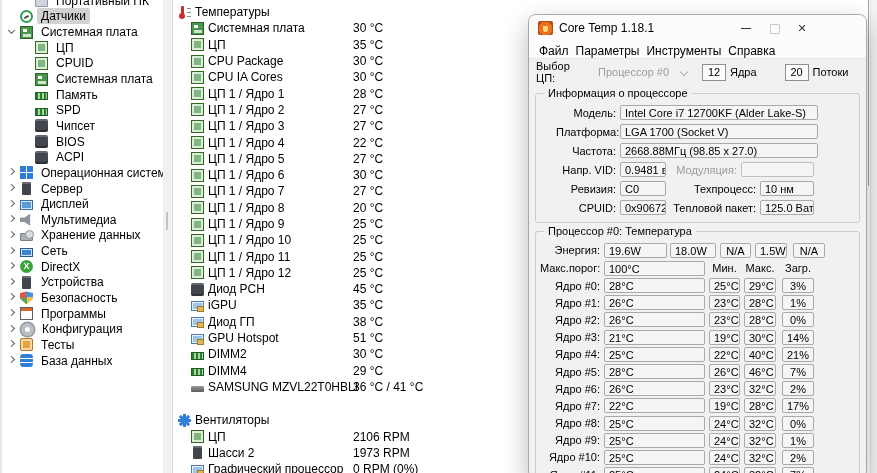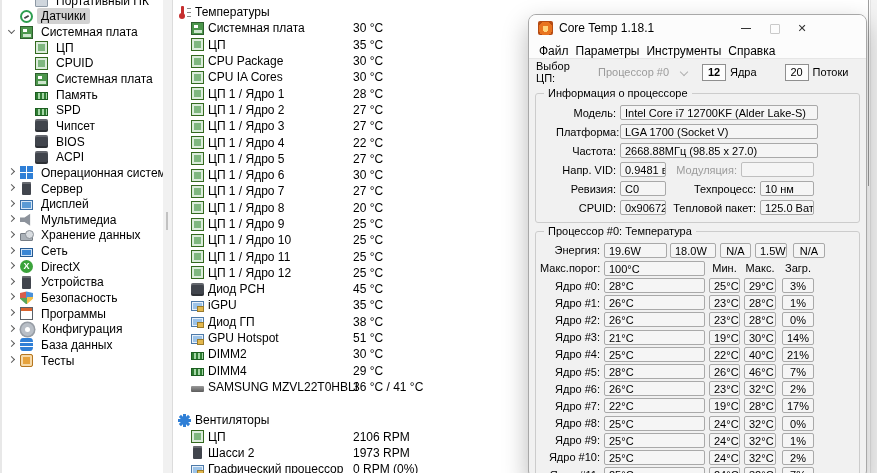--- a/index.html
+++ b/index.html
@@ -95,21 +95,21 @@
   .ct-menubar{height:18px;background:#fcfcfc;display:flex;align-items:flex-end;gap:7px;
     padding-left:10px;font-size:12px;border-bottom:1px solid #e6e6e6;flex:none;}
   .menu-item{cursor:default;}
   .ct-selectrow{height:26px;display:flex;align-items:center;padding:0 7px;flex:none;}
   .sel-label{width:55px;}
   .combo{display:flex;align-items:center;color:#9b9b9b;margin-left:7px;width:92px;}
   .combo-chev{margin-left:auto;width:12px;height:12px;position:relative;}
   .combo-chev::after{content:"";position:absolute;left:3px;top:3px;width:5px;height:5px;
     border-right:1.2px solid #b0b0b0;border-bottom:1.2px solid #b0b0b0;transform:rotate(45deg);}
   .count-box{min-width:20px;height:15px;background:#fdfdfd;border:1px solid #8f8f8f;text-align:center;line-height:14px;padding:0 1px;}
-  .cb1{margin-left:12px;font-weight:bold;}  .cb2{margin-left:28px;}
+  .cb1{margin-left:12px;}  .cb2{margin-left:28px;}
   .count-label{margin-left:4px;}
 
   .groupbox{border:1px solid #cccccc;border-radius:3px;margin:8px 6px 0 6px;position:relative;padding:9px 0 5px 12px;}
   .gb-title{position:absolute;top:-7px;left:8px;background:#f1f1f1;padding:0 4px;font-size:11px;}
   .vbox{background:#f5f5f5;border:1px solid #a9a9a9;border-radius:2px;height:15px;line-height:14px;
     padding:0 4px;box-sizing:border-box;white-space:nowrap;overflow:hidden;}
   .irow{display:flex;align-items:center;height:19px;padding:0 8px;}
   .ilabel{width:60px;text-align:right;margin-right:4px;white-space:nowrap;flex:none;}
   .ibox{width:198px;}
   .sbox{width:46px;}
@@ -246,27 +246,27 @@
     <span class="ticon" data-icon="programs-icon"></span>
     <span class="tlabel">Программы</span>
   </div>
         <div class="tree-row">
     <span class="chev" data-chev="collapsed"></span>
     <span class="ticon" data-icon="config-gear-icon"></span>
     <span class="tlabel">Конфигурация</span>
   </div>
         <div class="tree-row">
     <span class="chev" data-chev="collapsed"></span>
+    <span class="ticon" data-icon="tests-icon"></span>
+    <span class="tlabel">Тесты</span>
+  </div>
+        <div class="tree-row">
+    <span class="chev" data-chev="collapsed"></span>
     <span class="ticon" data-icon="database-icon"></span>
     <span class="tlabel">База данных</span>
-  </div>
-        <div class="tree-row">
-    <span class="chev" data-chev="collapsed"></span>
-    <span class="ticon" data-icon="tests-icon"></span>
-    <span class="tlabel">Тесты</span>
   </div>
       </div>
   </section>
 
   <div class="splitter"></div>
 
   <section class="sensor-panel">
     <div class="sensor-list">
       <div class="srow shead">
         <span class="ticon" data-icon="thermometer-icon"></span>

